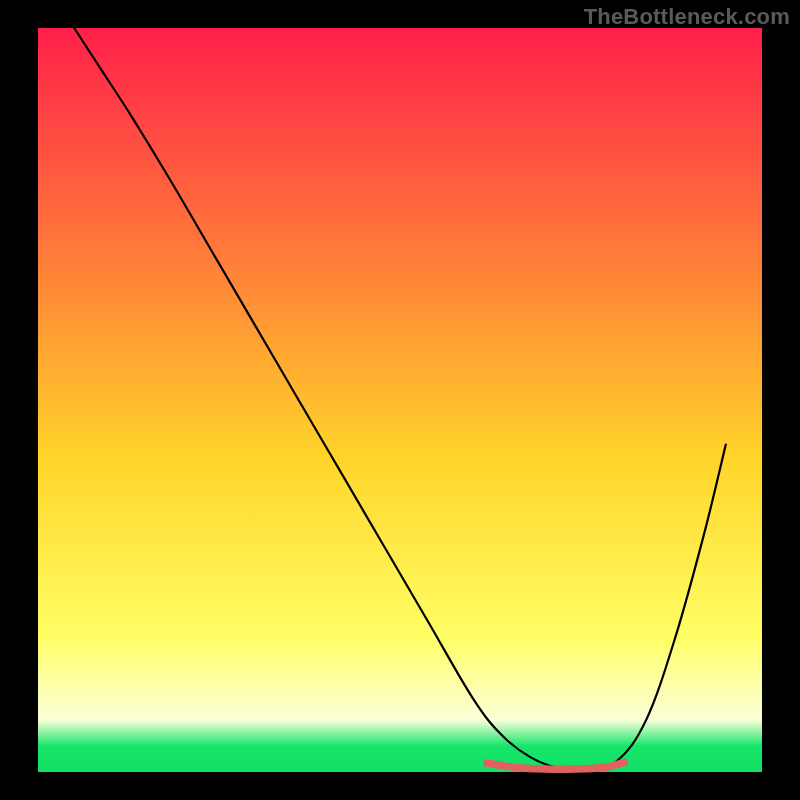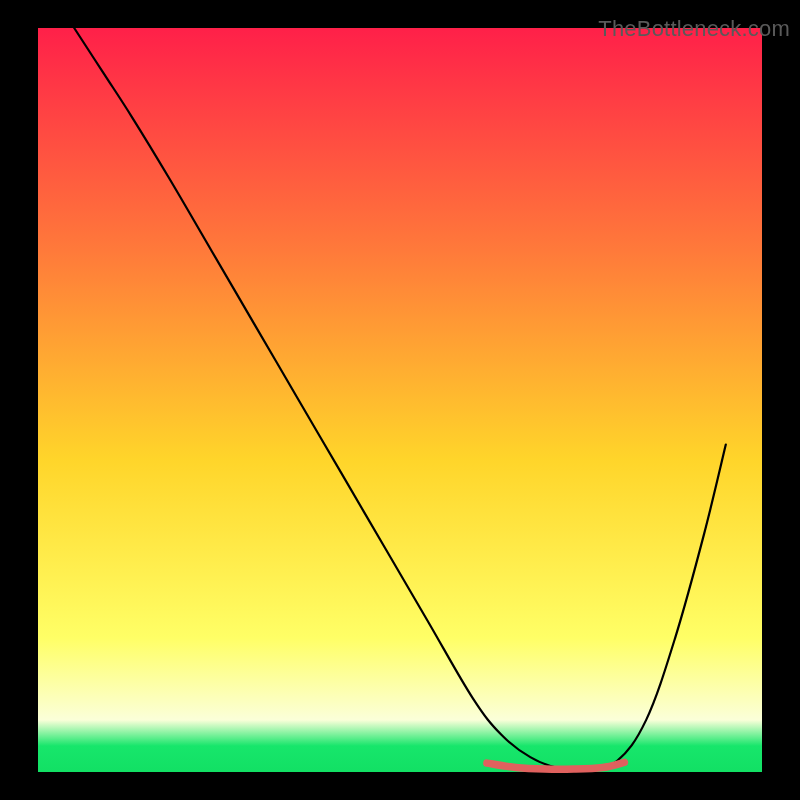--- a/index.html
+++ b/index.html
@@ -12,24 +12,24 @@
     font-family: Arial, Helvetica, sans-serif;
   }
   .frame {
     position: relative;
     width: 800px;
     height: 800px;
     background: #000;
   }
   .watermark {
     position: absolute;
-    top: 16px;
+    top: 4px;
     right: 10px;
     font-size: 22px;
-    font-weight: 400;
+    font-weight: 700;
     color: #5a5a5a;
     letter-spacing: 0.2px;
     z-index: 5;
   }
   svg {
     position: absolute;
     top: 0;
     left: 0;
   }
   .curve {

